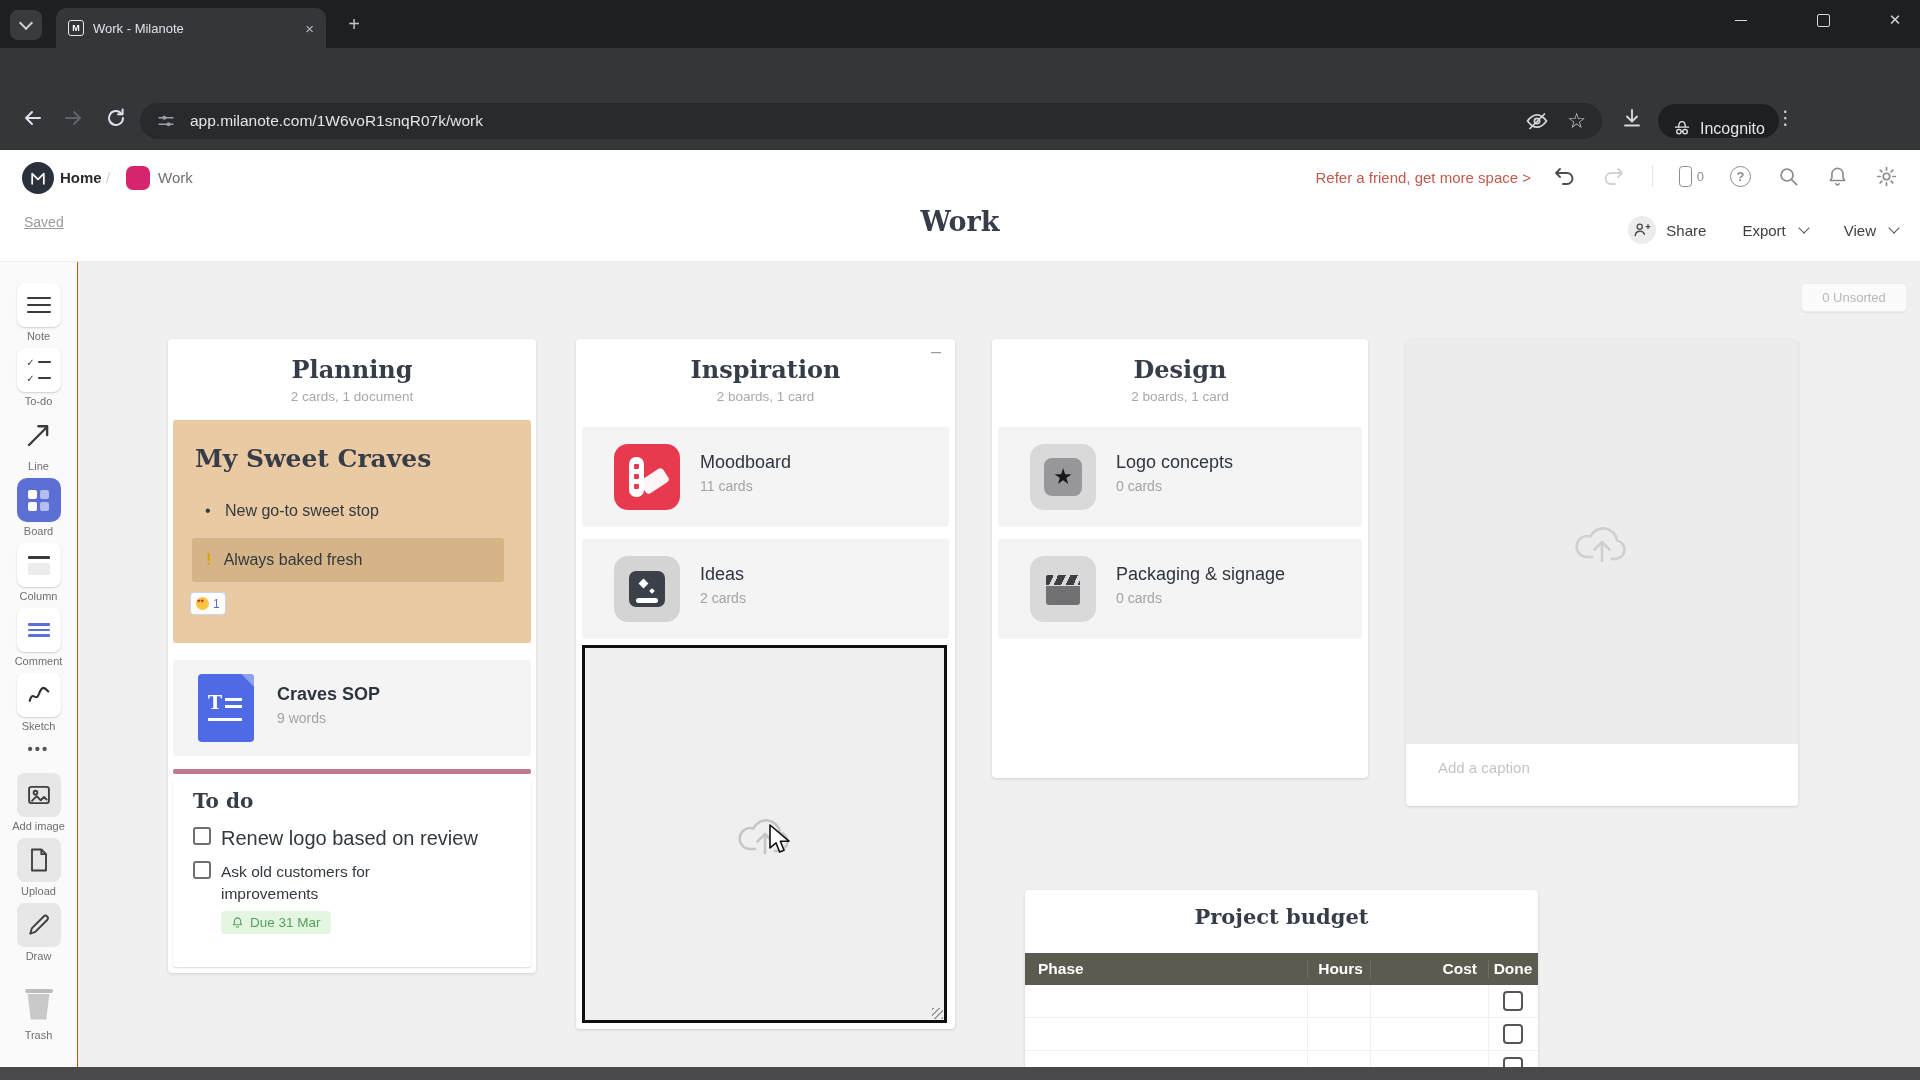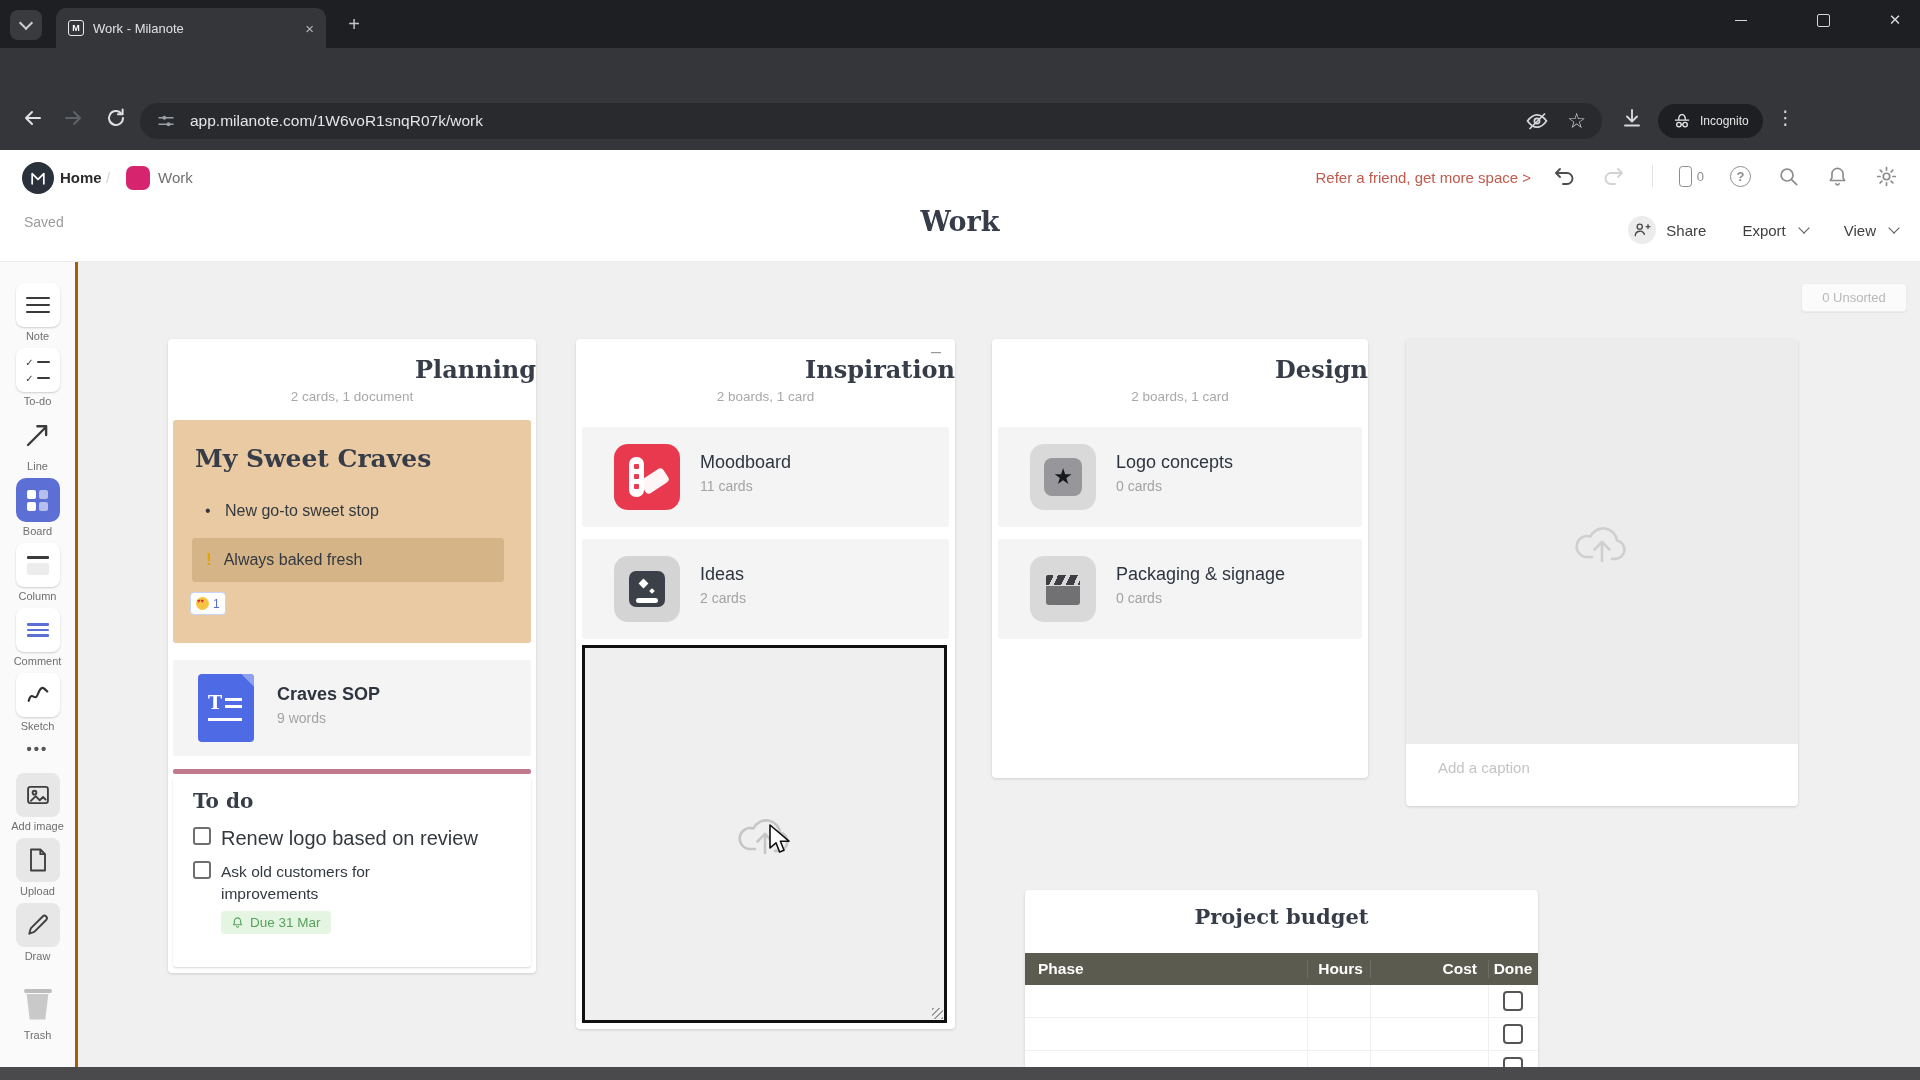--- a/index.html
+++ b/index.html
@@ -24,46 +24,46 @@
     display:flex;align-items:center;justify-content:center;}
   .winbtn{position:absolute;top:0;width:46px;height:40px;display:flex;align-items:center;justify-content:center;color:#d7d7d7;}
   .win-max-glyph{width:11px;height:11px;border:1.5px solid #d7d7d7;border-radius:2px;}
   .win-min-glyph{width:12px;height:0;border-bottom:1.8px solid #d7d7d7;}
   .chrome-toolbar{position:absolute;left:0;top:48px;width:1920px;height:128px;background:#35363a;}
   .navic{position:absolute;top:58px;}
   .urlpill{position:absolute;left:140px;top:55px;width:1462px;height:36px;border-radius:18px;background:#282a2e;
     display:flex;align-items:center;}
   .url-text{font-size:15.5px;color:#e4e5e7;margin-left:14px;}
   .inchip{position:absolute;left:1658px;top:56px;height:34px;border-radius:17px;background:#1e1f23;
-    display:flex;align-items:center;padding:0 14px;color:#e6e6e6;font-size:12px;gap:8px;}
+    display:flex;align-items:flex-end;padding:0 14px;color:#e6e6e6;font-size:16px;gap:8px;}
   .kebab{position:absolute;left:1776px;top:58px;font-size:19px;color:#d8d8da;}
 
   
   .app-header{position:absolute;left:0;top:150px;width:1920px;height:112px;background:#fff;border-bottom:1px solid #ececec;box-sizing:border-box;}
   .logo-circle{position:absolute;left:22px;top:12px;width:32px;height:32px;border-radius:50%;background:#2b313b;
     display:flex;align-items:center;justify-content:center;}
   .crumb{position:absolute;top:19px;font-size:15px;}
   .pink-sq{position:absolute;left:126px;top:16px;width:24px;height:24px;border-radius:7px;background:#d6256e;}
   .hdr-icons{position:absolute;right:22px;top:14px;display:flex;align-items:center;gap:26px;}
   .hdr-row2-icons{position:absolute;right:22px;top:66px;display:flex;align-items:center;gap:10px;color:#3f3f3f;font-size:15px;}
   .vdiv{width:1px;height:22px;background:#e3e3e3;}
   .help-circ{width:21px;height:21px;border:1.7px solid #8d8d8d;border-radius:50%;color:#8d8d8d;
     font-size:13px;font-weight:bold;display:flex;align-items:center;justify-content:center;box-sizing:border-box;}
   .phone-group{display:flex;align-items:center;gap:5px;color:#8d8d8d;font-size:13px;}
   .phone-glyph{width:13px;height:21px;border:1.7px solid #8d8d8d;border-radius:3.5px;box-sizing:border-box;}
   .dchev{width:7px;height:7px;border-right:1.8px solid #5a5a5a;border-bottom:1.8px solid #5a5a5a;
     transform:rotate(45deg);margin-top:-4px;margin-left:4px;}
   .share-circ{width:28px;height:28px;border-radius:50%;background:#ececec;display:flex;align-items:center;justify-content:center;}
   .serif{font-family:"DejaVu Serif","Liberation Serif",serif;font-weight:700;color:#363d49;}
   .page-title{position:absolute;left:0;right:0;top:56px;text-align:center;font-size:27px;}
-  .saved{position:absolute;left:24px;top:64px;font-size:14px;color:#9b9b9b;}
+  .saved{position:absolute;left:24px;top:64px;font-size:14px;color:#9b9b9b;text-decoration:underline;}
   .refer{position:absolute;right:389px;top:19px;font-size:15px;color:#c05a4b;}
 
   
-  .side-toolbar{position:absolute;left:0;top:262px;width:78px;height:818px;background:#fafafa;border-right:3px solid #a16207;
+  .side-toolbar{position:absolute;left:0;top:262px;width:78px;height:818px;background:#fafafa;border-right:1px solid #a16207;
     box-sizing:border-box;display:flex;flex-direction:column;align-items:center;padding-top:21px;}
   .tool{display:flex;flex-direction:column;align-items:center;margin-bottom:6px;}
   .tool-label{font-size:11px;color:#6f6f6f;margin-top:3px;}
   .tile{width:44px;height:44px;border-radius:8px;display:flex;align-items:center;justify-content:center;box-sizing:border-box;}
   .tile.white{background:#fff;box-shadow:0 1px 2px rgba(0,0,0,.18);}
   .tile.gray{background:#e7e7e7;}
   .tile.blue{background:#5b6fd4;border-radius:10px;}
   .note-lines{width:24px;height:2.5px;background:#3a3a3a;border-radius:1px;box-shadow:0 7px 0 #3a3a3a,0 14px 0 #3a3a3a;margin-top:-14px;}
   .todo-row{display:flex;align-items:center;gap:3px;}
   .todo-bar{width:13px;height:2.5px;background:#3a3a3a;border-radius:1px;}
@@ -72,21 +72,21 @@
   .board-grid span.dim{opacity:.55;}
   .col-bar{width:22px;height:3px;background:#3a3a3a;border-radius:1px;margin-bottom:4px;}
   .col-ghost{width:22px;height:12px;background:#ececec;border-radius:2px;}
   .cm-line{width:22px;height:2.5px;background:#5b6fd4;border-radius:1px;margin:1.6px 0;}
   .dots{color:#555;font-size:15px;letter-spacing:2px;font-weight:bold;}
   .trash-lid{width:28px;height:4px;background:#bdbdbd;border-radius:2px;margin-bottom:1px;}
   .trash-body{width:26px;height:26px;background:#c9c9c9;clip-path:polygon(8% 0,92% 0,80% 100%,20% 100%);border-radius:0 0 4px 4px;}
 
   
   .card{position:absolute;background:#fff;border-radius:4px;box-shadow:0 1px 3px rgba(0,0,0,.14);}
-  .col-title{position:absolute;left:0;right:0;top:16px;text-align:right;font-size:24px;}
+  .col-title{position:absolute;left:0;right:0;top:16px;text-align:center;font-size:24px;}
   .col-sub{position:absolute;left:0;right:0;top:50px;text-align:center;font-size:13.5px;color:#a8a8a8;}
   .brow{position:absolute;left:6px;right:6px;height:100px;background:#f4f4f4;border-radius:3px;}
   .btile{position:absolute;left:32px;top:17px;width:66px;height:66px;border-radius:14px;}
   .bname{position:absolute;left:118px;top:25px;font-size:18px;font-weight:400;color:#2e3540;}
   .bmeta{position:absolute;left:118px;top:51px;font-size:14px;color:#a3a3a3;}
   .cb{width:18px;height:18px;border:2px solid #6f6f6f;border-radius:3px;background:#fff;box-sizing:border-box;}
   .unsorted{position:absolute;left:1801px;top:283px;width:104px;height:27px;background:#fbfbfb;border:1px solid #ececec;
     border-radius:4px;box-shadow:0 1px 1px rgba(0,0,0,.05);display:flex;align-items:center;justify-content:center;
     font-size:13px;color:#b8b8b8;}
 

